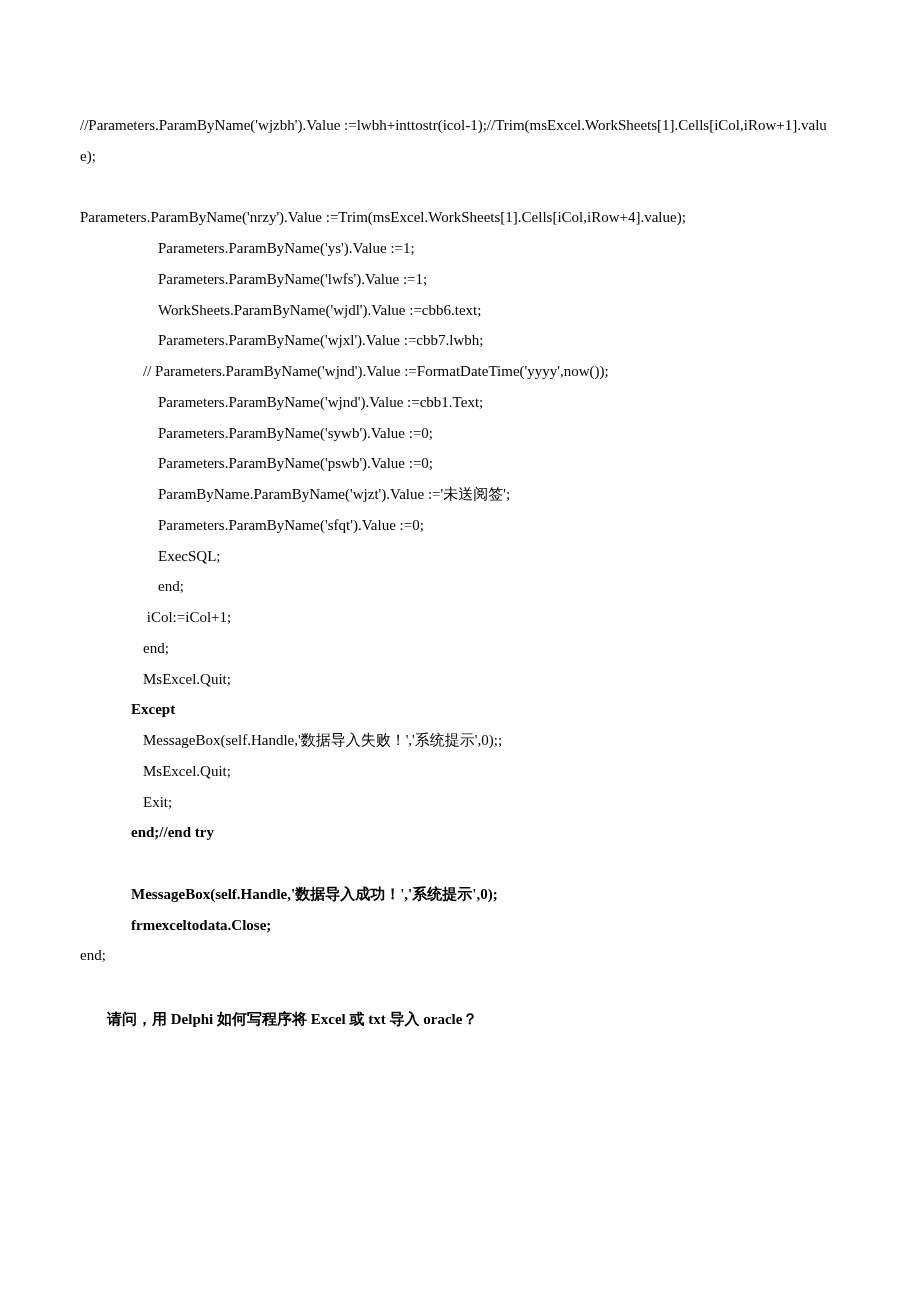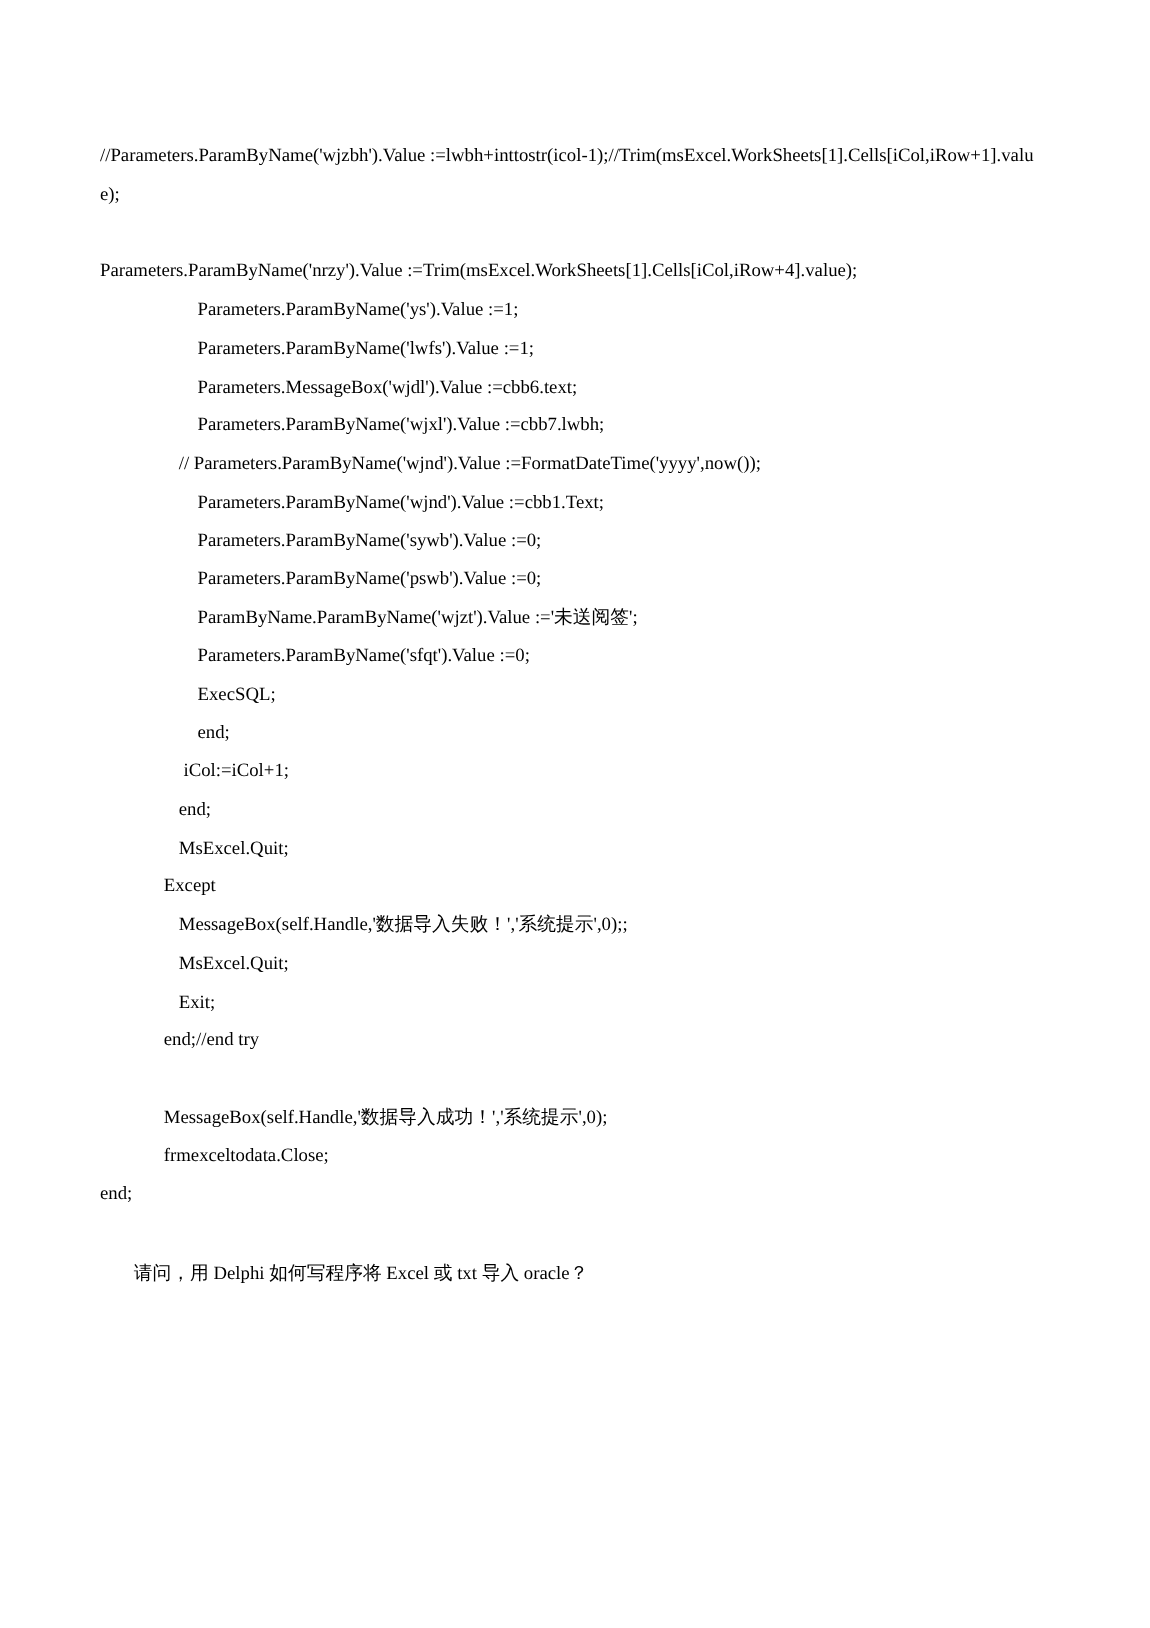--- a/index.html
+++ b/index.html
@@ -21,39 +21,40 @@
       word-break: break-all;
     }
     .indent-1 {
       padding-left: 4.2em;
     }
     .indent-2 {
       padding-left: 5.2em;
     }
     .indent-3 {
       padding-left: 3.4em;
+      font-weight: bold;
     }
     .blank {
       height: 2.05em;
     }
     .question {
-      font-weight: normal;
+      font-weight: bold;
       margin-top: 2.2em;
       padding-left: 1.8em;
     }
   </style>
 </head>
 <body>
 
 <div class="code-line">//Parameters.ParamByName('wjzbh').Value :=lwbh+inttostr(icol-1);//Trim(msExcel.WorkSheets[1].Cells[iCol,iRow+1].value);</div>
 <div class="blank"></div>
 <div class="code-line">Parameters.ParamByName('nrzy').Value :=Trim(msExcel.WorkSheets[1].Cells[iCol,iRow+4].value);</div>
 <div class="code-line indent-2">Parameters.ParamByName('ys').Value :=1;</div>
 <div class="code-line indent-2">Parameters.ParamByName('lwfs').Value :=1;</div>
-<div class="code-line indent-2">Parameters.MessageBox('wjdl').Value :=cbb6.text;</div>
+<div class="code-line indent-2">WorkSheets.ParamByName('wjdl').Value :=cbb6.text;</div>
 <div class="code-line indent-2">Parameters.ParamByName('wjxl').Value :=cbb7.lwbh;</div>
 <div class="code-line indent-1">// Parameters.ParamByName('wjnd').Value :=FormatDateTime('yyyy',now());</div>
 <div class="code-line indent-2">Parameters.ParamByName('wjnd').Value :=cbb1.Text;</div>
 <div class="code-line indent-2">Parameters.ParamByName('sywb').Value :=0;</div>
 <div class="code-line indent-2">Parameters.ParamByName('pswb').Value :=0;</div>
 <div class="code-line indent-2">ParamByName.ParamByName('wjzt').Value :='未送阅签';</div>
 <div class="code-line indent-2">Parameters.ParamByName('sfqt').Value :=0;</div>
 <div class="code-line indent-2">ExecSQL;</div>
 <div class="code-line indent-2">end;</div>
 <div class="code-line indent-1"> iCol:=iCol+1;</div>

